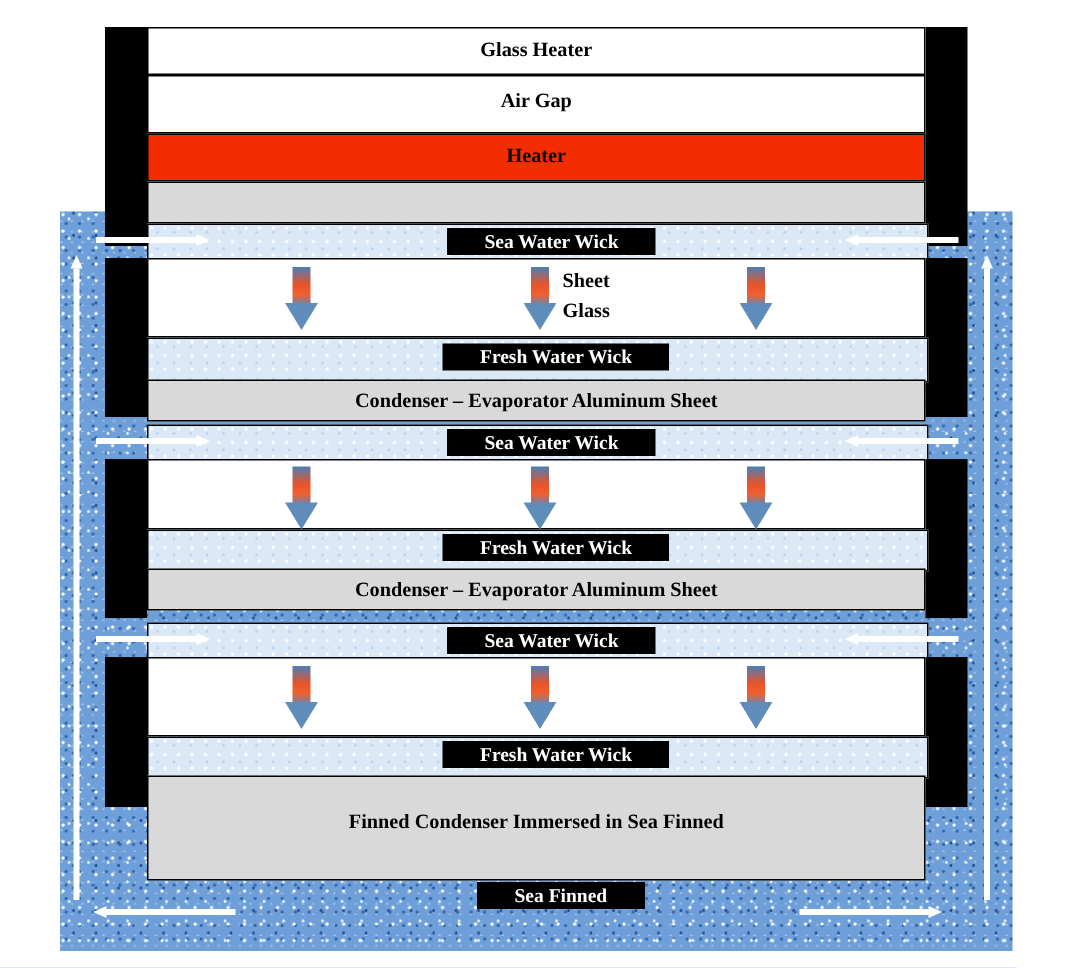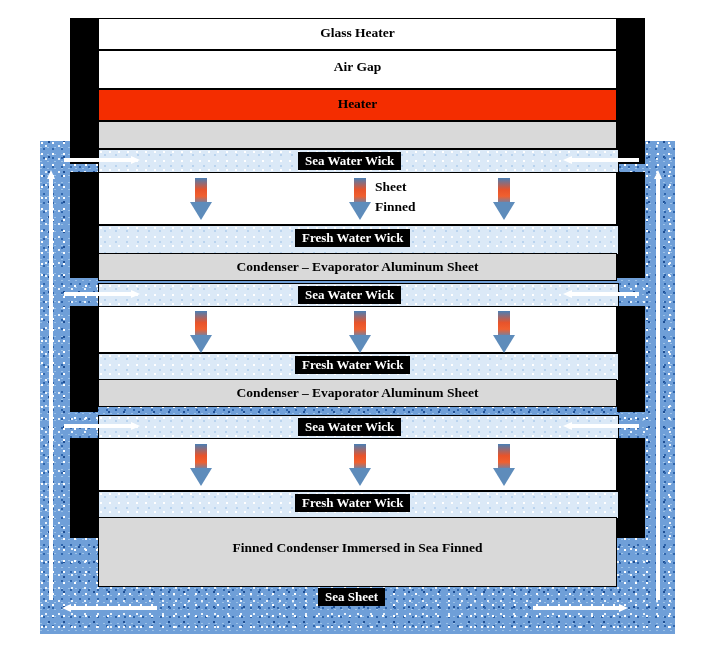--- a/index.html
+++ b/index.html
@@ -44,21 +44,21 @@
     text-align:center;
     white-space:nowrap;
     line-height:1.1;
   }
   .chip{
     position:absolute;
     background:#000;
     color:#fff;
     font-weight:bold;
     font-size:13px;
-    padding:1px 7px;
+    padding:1px 25px;
     white-space:nowrap;
     text-align:center;
     line-height:1.25;
   }
 
   
   .vapor{position:absolute;width:22px;height:42px;}
   .vapor .shaft{
     position:absolute;left:5px;top:0;width:12px;height:26px;
     background:linear-gradient(to bottom,#4a7fb5 0%,#e8532a 45%,#f0602f 70%,#5b87b8 100%);
@@ -127,21 +127,21 @@
   </div>
   <div class="vapor" style="left:349px;top:178px;">
     <div class="shaft"></div>
       <div class="head"></div>
   </div>
   <div class="vapor" style="left:493px;top:178px;">
     <div class="shaft"></div>
       <div class="head"></div>
   </div>
   <div class="label" style="left:375px;top:180px;width:90px;text-align:left;">Sheet</div>
-  <div class="label" style="left:375px;top:200px;width:90px;text-align:left;">Finned</div>
+  <div class="label" style="left:375px;top:200px;width:90px;text-align:left;">Glass</div>
 
   <div class="wick bordered" style="left:98px;top:225px;width:519px;height:28px;"></div>
   <div class="chip" style="left:295px;top:229px;">Fresh Water Wick</div>
 
   <div class="block bordered gray" style="left:98px;top:253px;width:519px;height:28px;"></div>
   <div class="label" style="left:98px;top:260px;width:519px;">Condenser – Evaporator Aluminum Sheet</div>
 
   <div class="wick bordered" style="left:98px;top:283px;width:519px;height:23px;"></div>
   <div class="chip" style="left:298px;top:286px;">Sea Water Wick</div>
   <div class="warrow right" style="left:64px;top:290px;width:76px;">
@@ -203,21 +203,21 @@
     <div class="shaft"></div>
       <div class="head"></div>
   </div>
 
   <div class="wick bordered" style="left:98px;top:491px;width:519px;height:26px;"></div>
   <div class="chip" style="left:295px;top:494px;">Fresh Water Wick</div>
 
   <div class="block bordered gray" style="left:98px;top:517px;width:519px;height:70px;"></div>
   <div class="label" style="left:98px;top:541px;width:519px;">Finned Condenser Immersed in Sea Finned</div>
 
-  <div class="chip" style="left:318px;top:588px;">Sea Sheet</div>
+  <div class="chip" style="left:318px;top:588px;">Sea Finned</div>
 
   <div class="warrow left" style="left:62px;top:604px;width:95px;">
     <div class="bar"></div>
       <div class="tip"></div>
   </div>
   <div class="warrow right" style="left:533px;top:604px;width:95px;">
     <div class="bar"></div>
       <div class="tip"></div>
   </div>
 

